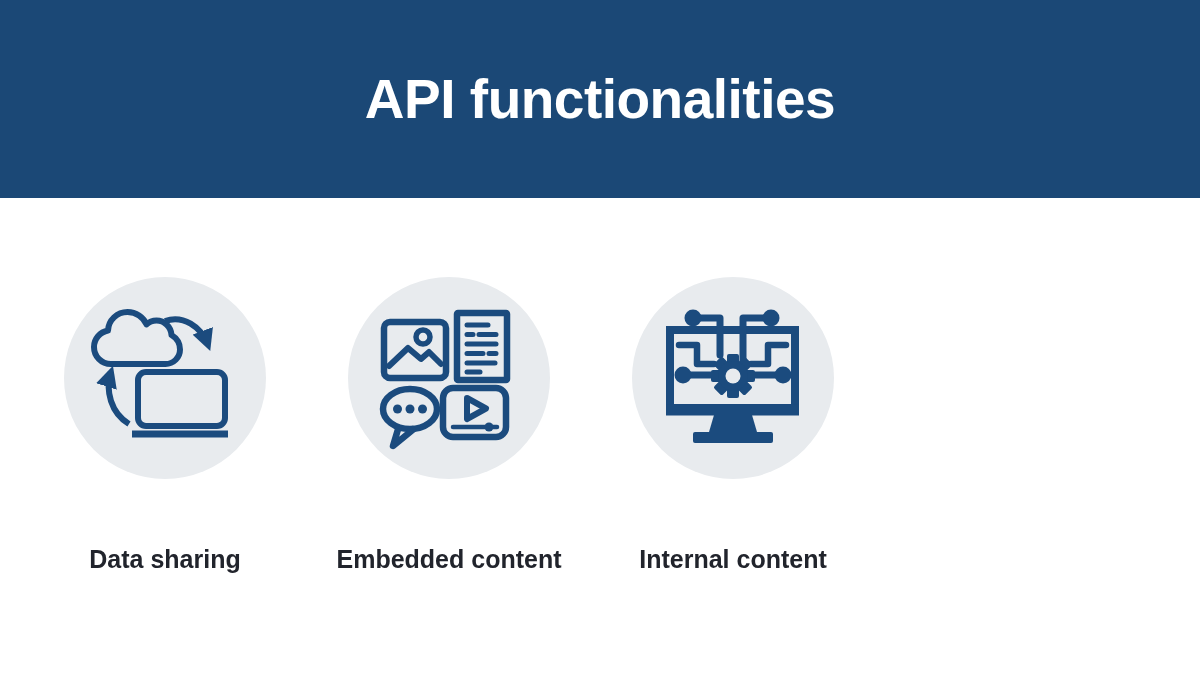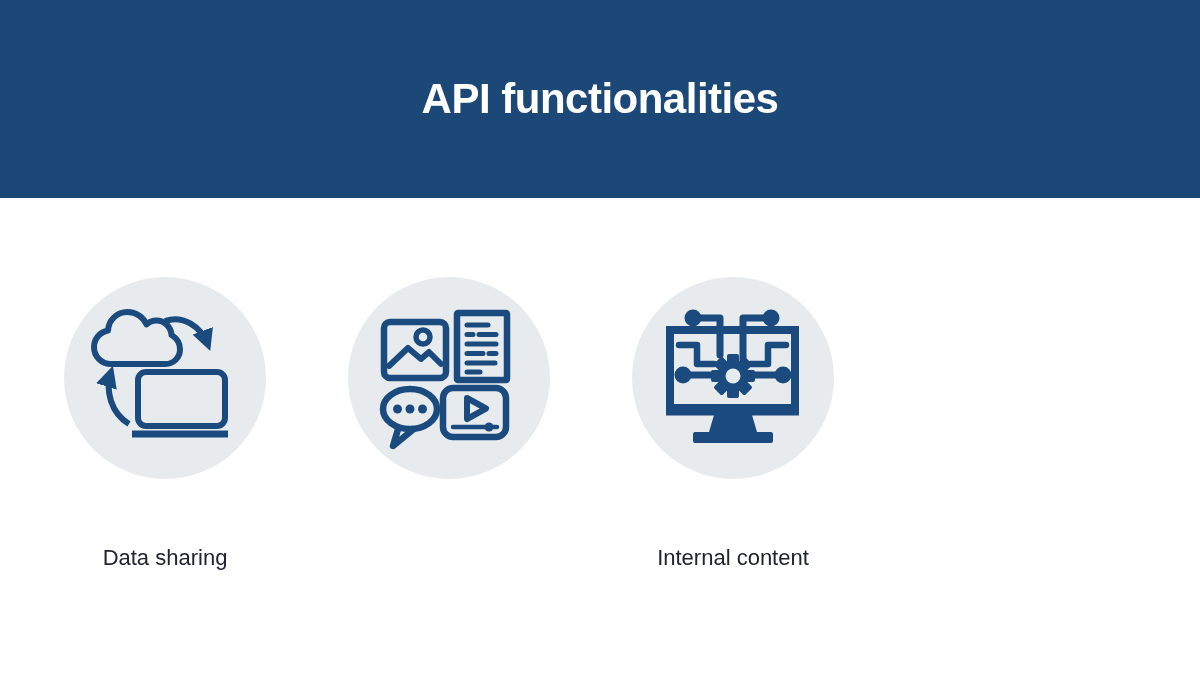--- a/index.html
+++ b/index.html
@@ -19,21 +19,21 @@
     overflow: hidden;
   }
   .band {
     height: 198px;
     background: var(--header-bg);
     display: flex; align-items: center; justify-content: center;
   }
   .band h1 {
     margin: 8px;
     color: var(--title-text);
-    font-size: 42px;
+    font-size: 55px;
     font-weight: bold;
     letter-spacing: -0.5px;
   }
   .features {
     display: flex;
     justify-content: flex-start;
     gap: 82px;
     padding: 79px 0 0 64px;
   }
   .feature {
@@ -46,22 +46,22 @@
     background: var(--circle-bg);
     display: flex; align-items: center; justify-content: center;
   }
   .badge svg {
     width: 200px; height: 200px;
     color: var(--icon-blue);
     display: block;
   }
   .feature-label {
     margin-top: 66px;
-    font-size: 22px;
-    font-weight: normal;
+    font-size: 25px;
+    font-weight: bold;
     color: var(--label-text);
     white-space: nowrap;
   }
 </style>
 </head>
 <body>
 
 <div class="page">
 
   <header class="band">
@@ -122,20 +122,21 @@
             <circle cx="61" cy="131" r="4.5"></circle>
             <circle cx="73.5" cy="131" r="4.5"></circle>
           </g>
 
           <rect x="94" y="110" width="63" height="49" rx="10"></rect>
           <path d="M118 120 L137 130.5 L118 141 Z" stroke-width="6" stroke-linejoin="round"></path>
           <path d="M104 149 H148" stroke-width="4.5" stroke-linecap="round"></path>
           <circle cx="140" cy="149" r="4.5" fill="currentColor" stroke="none"></circle>
         </svg>
       </div>
+      <div class="feature-label">Embedded content</div>
     </section>
 
     <section class="feature">
       <div class="badge">
         <svg viewBox="0 0 200 200" fill="none" stroke="currentColor" stroke-width="8">
 
           <rect x="37" y="52" width="125" height="78"></rect>
           <path d="M33 132 H166" stroke-width="11"></path>
 
           <g fill="currentColor" stroke="none">

